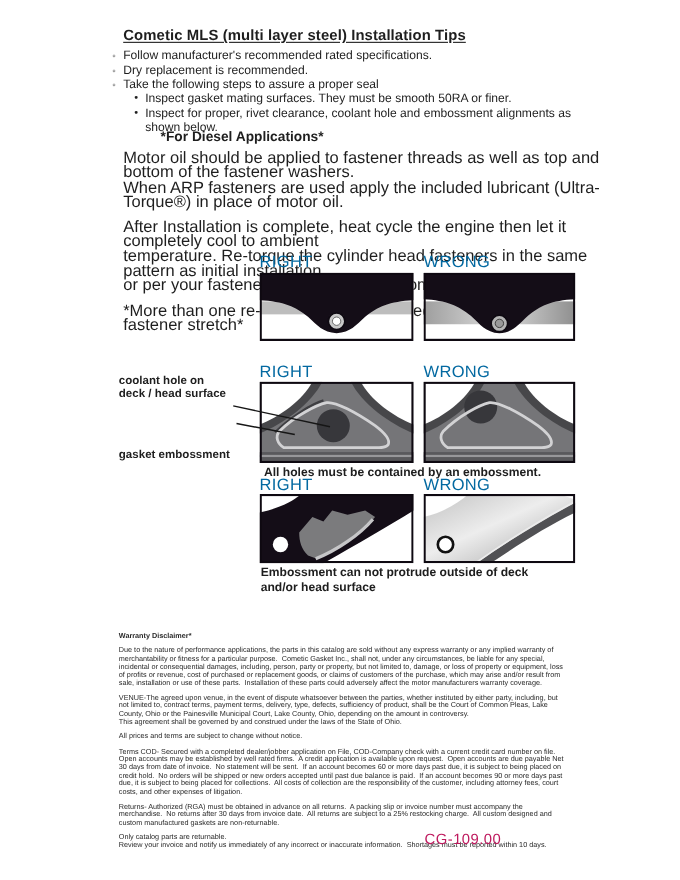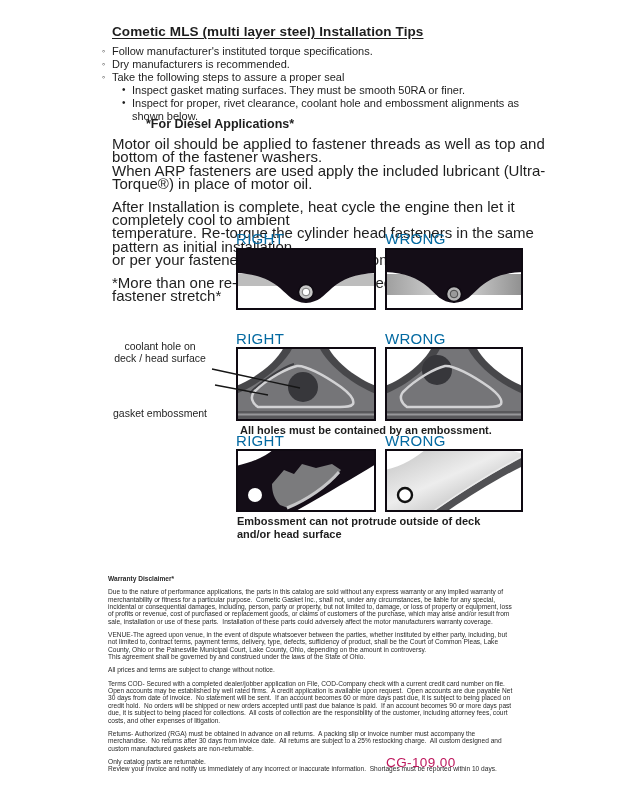--- a/index.html
+++ b/index.html
@@ -18,41 +18,41 @@
   .tip { display:flex; }
   .tip .tm { width:10px; flex:0 0 10px; font-size:9px; line-height:12.9px; }
   .tip.sub { margin-left:20px; }
   .tip.sub .tm { font-size:10px; }
   .diesel { left:112px; top:117px; width:440px; }
   .diesel h2 { font-size:12.5px; font-weight:bold; margin-bottom:6px;margin-left:34px; }
   .diesel p { font-size:15px; line-height:13.4px; margin-bottom:9px; white-space:pre-wrap; }
   .fig-head { font-size:15px; color:#0369a1; text-align:left; letter-spacing:0.3px; }
   .panel { display:block; }
   .caption { font-size:11px; font-weight:bold; white-space:pre-wrap; line-height:12.5px; }
-  .fig-label { font-size:10.5px; line-height:11.6px; text-align:center; white-space:pre-wrap; }
+  .fig-label { font-size:10.5px; line-height:11.6px; text-align:left; white-space:pre-wrap;font-weight:bold; }
   .legal { left:108px; top:575px; width:408px; font-size:6.6px; line-height:7.35px; color:#2a2a2a; }
   .legal p { margin-bottom:6px; white-space:pre-wrap; }
   .legal .legal-head { font-weight:bold; margin-bottom:6px; }
   .pagecode { left:386px; top:755px; font-size:13.5px; letter-spacing:0.4px; color:#be185d; }
 </style>
 </head>
 <body>
 
 <div class="page">
 
   <h1 class="abs title">Cometic MLS (multi layer steel) Installation Tips</h1>
 
   <div class="abs tips">
     <div class="tip">
       <span class="tm">◦</span>
-      <span>Follow manufacturer's instituted torque specifications.</span>
+      <span>Follow manufacturer's recommended rated specifications.</span>
     </div>
     <div class="tip">
       <span class="tm">◦</span>
-      <span>Dry manufacturers is recommended.</span>
+      <span>Dry replacement is recommended.</span>
     </div>
     <div class="tip">
       <span class="tm">◦</span>
       <span>Take the following steps to assure a proper seal</span>
     </div>
     <div class="tip sub">
       <span class="tm">•</span>
       <span>Inspect gasket mating surfaces.  They must be smooth 50RA or finer.</span>
     </div>
     <div class="tip sub">

